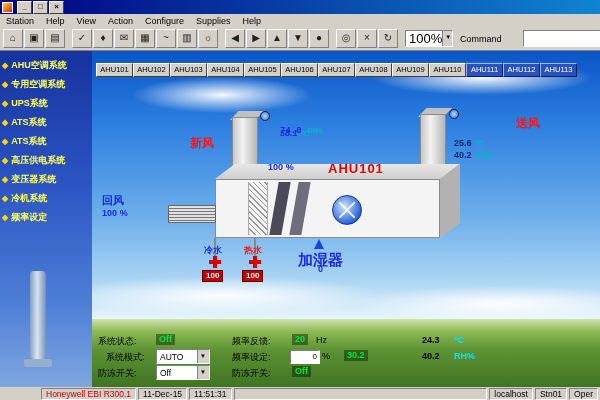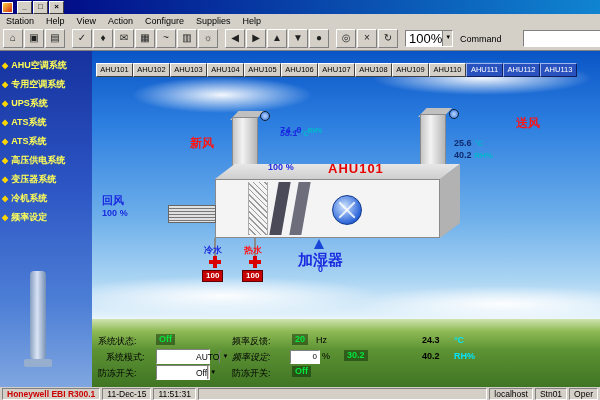--- a/index.html
+++ b/index.html
@@ -87,30 +87,30 @@
   .val-dark{color:#102a70;font-weight:bold;font-size:9px;}
   .unit-cyan{color:#00b8cc;font-weight:bold;font-size:8px;}
   .unit-title{color:#e80000;font-weight:bold;font-size:13px;letter-spacing:1px;}
 
   
   .panel{position:absolute;left:0;right:0;top:282px;height:54px;font-size:9px;}
   .p-label{position:absolute;color:#000;}
   .led-green{position:absolute;color:#00e63c;font-weight:bold;background:rgba(0,30,0,.45);padding:0 3px;line-height:11px;}
   .combo{position:absolute;width:52px;height:13px;background:#fff;border:1px solid;border-color:#808080 #fff #fff #808080;
          display:flex;align-items:center;font-size:8.5px;}
-  .combo span{flex:1;padding-left:3px;margin-left:36px;}
+  .combo span{flex:1;padding-left:3px;}
   .mini-input{position:absolute;width:24px;height:12px;background:#fff;border:1px solid;border-color:#808080 #fff #fff #808080;
               font-size:8px;text-align:right;line-height:11px;padding:0 2px;box-sizing:content-box;}
   .p-val{position:absolute;color:#000;font-weight:bold;}
   .p-unit{position:absolute;color:#00e5ff;font-weight:bold;}
 
   
   .statusbar{height:14px;display:flex;gap:2px;align-items:stretch;background:#d4d0c8;padding:1px 2px;box-sizing:border-box;}
   .sb-cell{border:1px solid;border-color:#808080 #fff #fff #808080;font-size:8.5px;line-height:10px;padding:0 4px;white-space:nowrap;}
-  .sb-brand{color:#cc0000;font-weight:bold;}
+  .sb-brand{color:#cc0000;font-weight:normal;margin-left:39px;}
   .sb-spacer{flex:1;}
 </style>
 </head>
 <body>
 
 <div class="window">
 
   <div class="titlebar">
     <div class="app-ico"></div>
     <div class="tb-btn">_</div>
@@ -292,21 +292,21 @@
         <div class="p-label" style="left:6px;top:34px;">防冻开关:</div>
         <div class="combo" style="left:64px;top:32px;">
           <span>Off</span>
           <div class="combo-arrow"></div>
           </div>
 
         <div class="p-label" style="left:140px;top:2px;">频率反馈:</div>
         <div class="led-green" style="left:200px;top:1px;">20</div>
         <div class="p-label" style="left:224px;top:2px;">Hz</div>
 
-        <div class="p-label" style="left:140px;top:18px;font-style:italic;">频率设定:</div>
+        <div class="p-label" style="left:140px;top:18px;">频率设定:</div>
         <div class="mini-input" style="left:198px;top:17px;">0</div>
         <div class="p-label" style="left:230px;top:18px;">%</div>
 
         <div class="p-label" style="left:140px;top:34px;">防冻开关:</div>
         <div class="led-green" style="left:200px;top:33px;">Off</div>
 
         <div class="led-green" style="left:252px;top:17px;">30.2</div>
 
         <div class="p-val" style="left:330px;top:2px;">24.3</div>
         <div class="p-unit" style="left:362px;top:2px;">°C</div>

